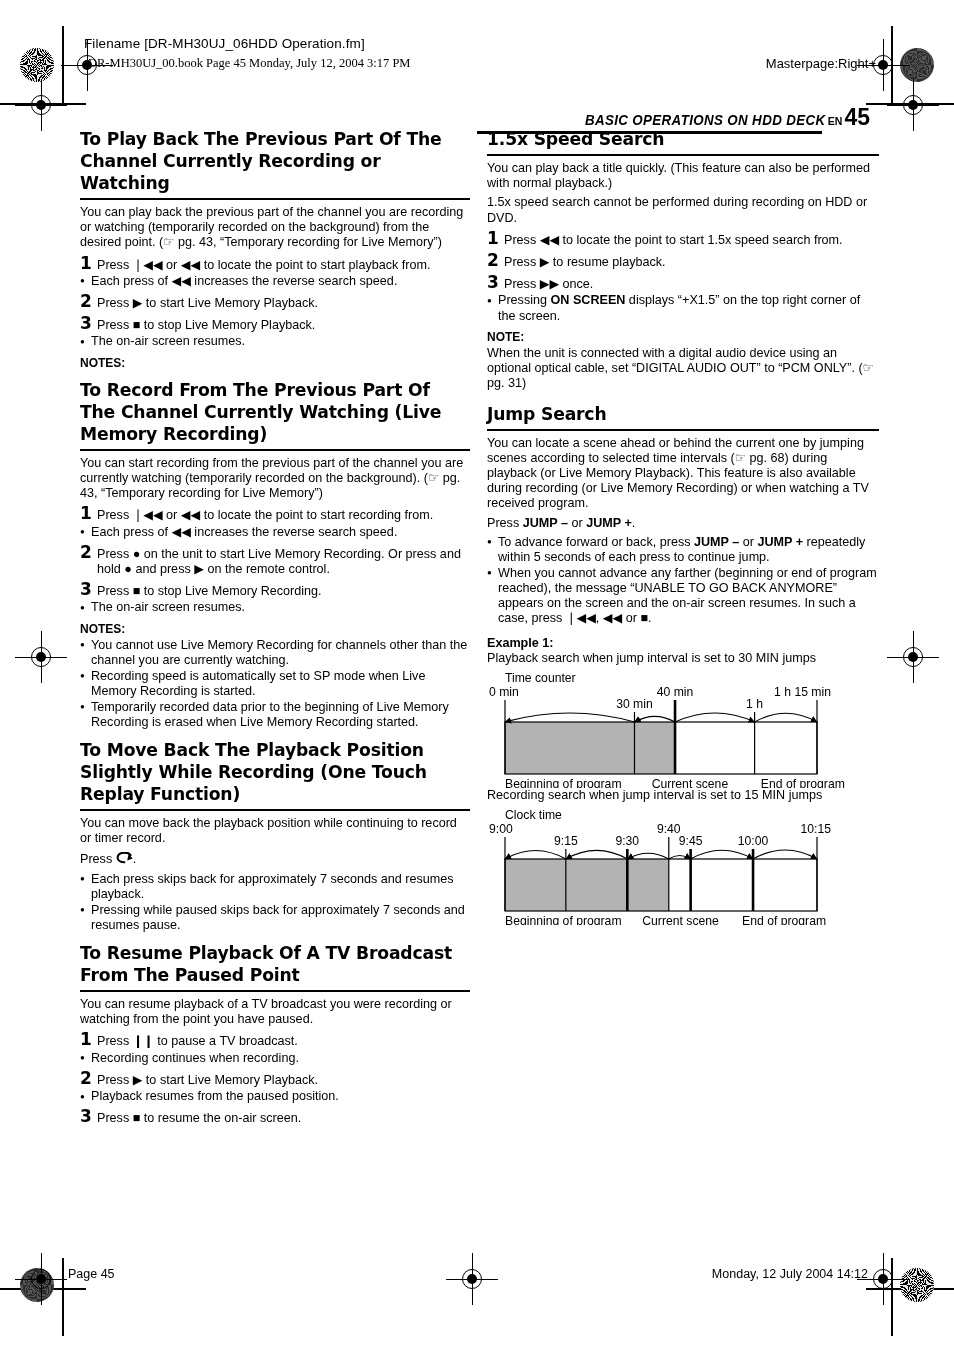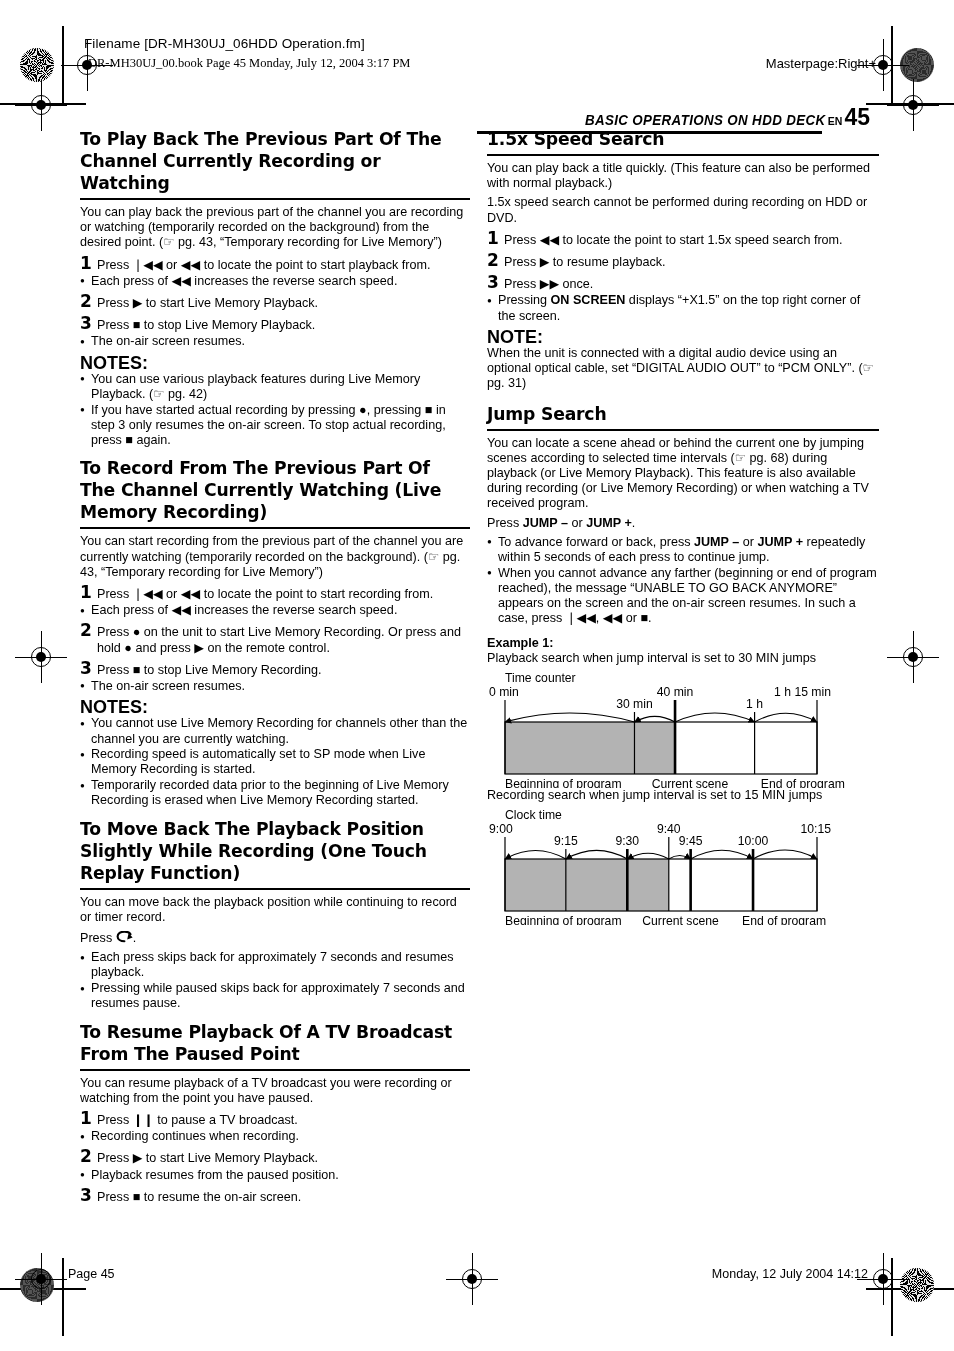--- a/index.html
+++ b/index.html
@@ -115,21 +115,21 @@
   .step .txt { flex: 1; line-height: 15.2px; }
 
   ul.bul { margin: 0 0 2px 0; padding: 0; list-style: none; }
   ul.bul li {
     position: relative; padding-left: 11px; margin: 0 0 0.5px 0;
     line-height: 15.2px;
   }
   ul.bul li::before {
     content: "\25CF"; position: absolute; left: 0; top: -0.5px; font-size: 8px;
   }
-  .notes-hd { font-weight: bold; font-size: 18px; margin: 6px 0 1px 0; }
+  .notes-hd { font-weight: bold; font-size: 12px; margin: 6px 0 1px 0; }
 
   b.kw { font-weight: bold; }
 
   
   .replay-icon {
     display: inline-block; width: 17px; height: 13px; vertical-align: -2px;
     position: relative;
   }
 
   
@@ -222,24 +222,20 @@
     <span class="txt">Press ▶ to start Live Memory Playback.</span>
   </div>
   <div class="step">
     <span class="num">3</span>
     <span class="txt">Press ■ to stop Live Memory Playback.</span>
   </div>
   <ul class="bul">
     <li>The on-air screen resumes.</li>
   </ul>
   <div class="notes-hd">NOTES:</div>
-  <ul class="bul">
-    <li>You can use various playback features during Live Memory Playback. (☞ pg. 42)</li>
-    <li>If you have started actual recording by pressing ●, pressing ■ in step 3 only resumes the on-air screen. To stop actual recording, press ■ again.</li>
-  </ul>
 
   <div class="gap"></div>
 
   <h2 class="sec">To Record From The Previous Part Of The Channel Currently Watching (Live Memory Recording)</h2>
   <div class="rule"></div>
   <p class="body">You can start recording from the previous part of the channel you are currently watching (temporarily recorded on the background). (☞ pg. 43, “Temporary recording for Live Memory”)</p>
 
   <div class="step">
     <span class="num">1</span>
     <span class="txt">Press ❘◀◀ or ◀◀ to locate the point to start recording from.</span>

